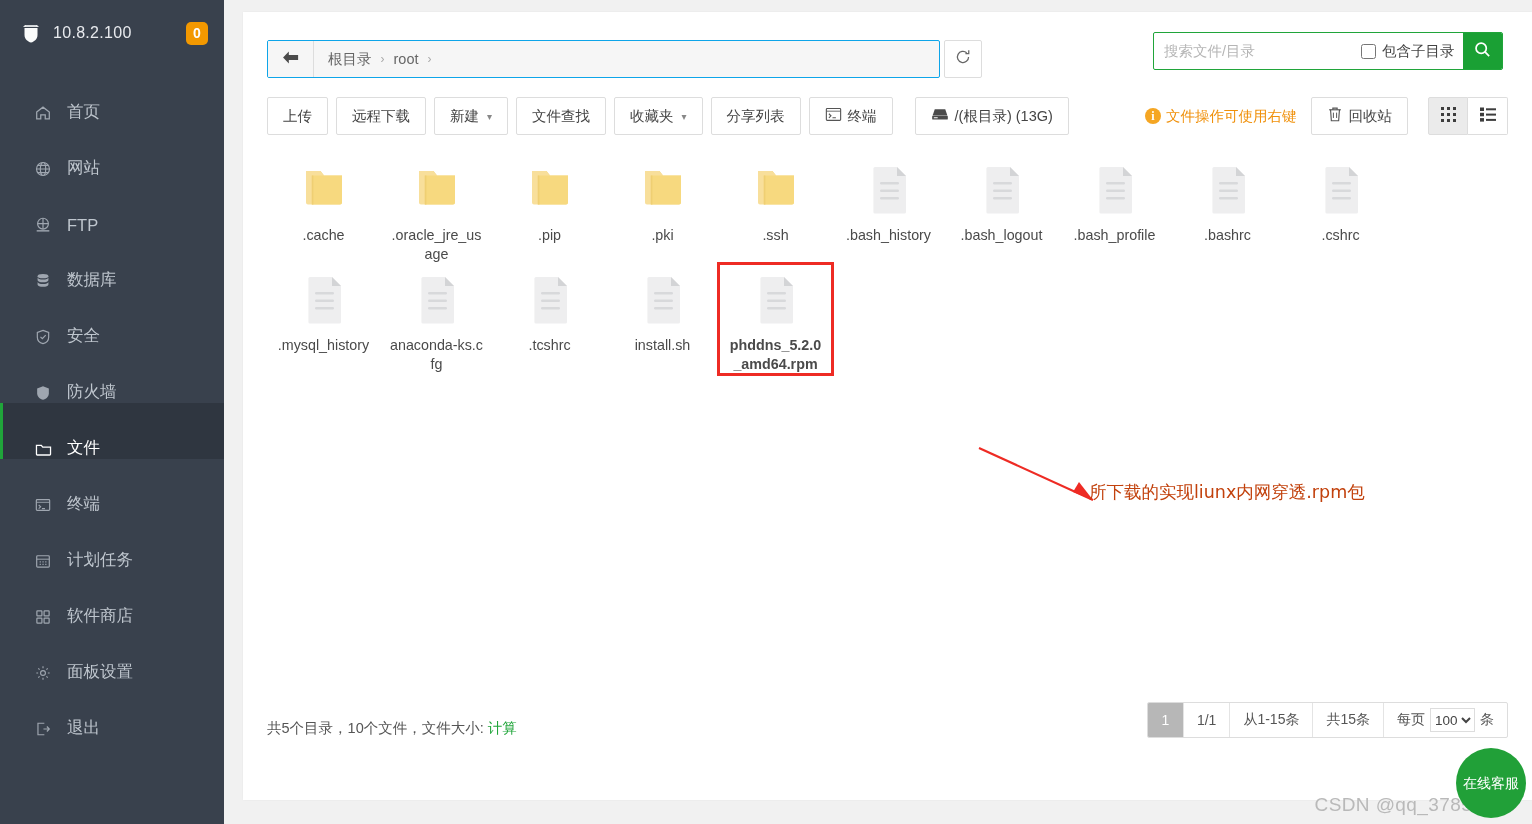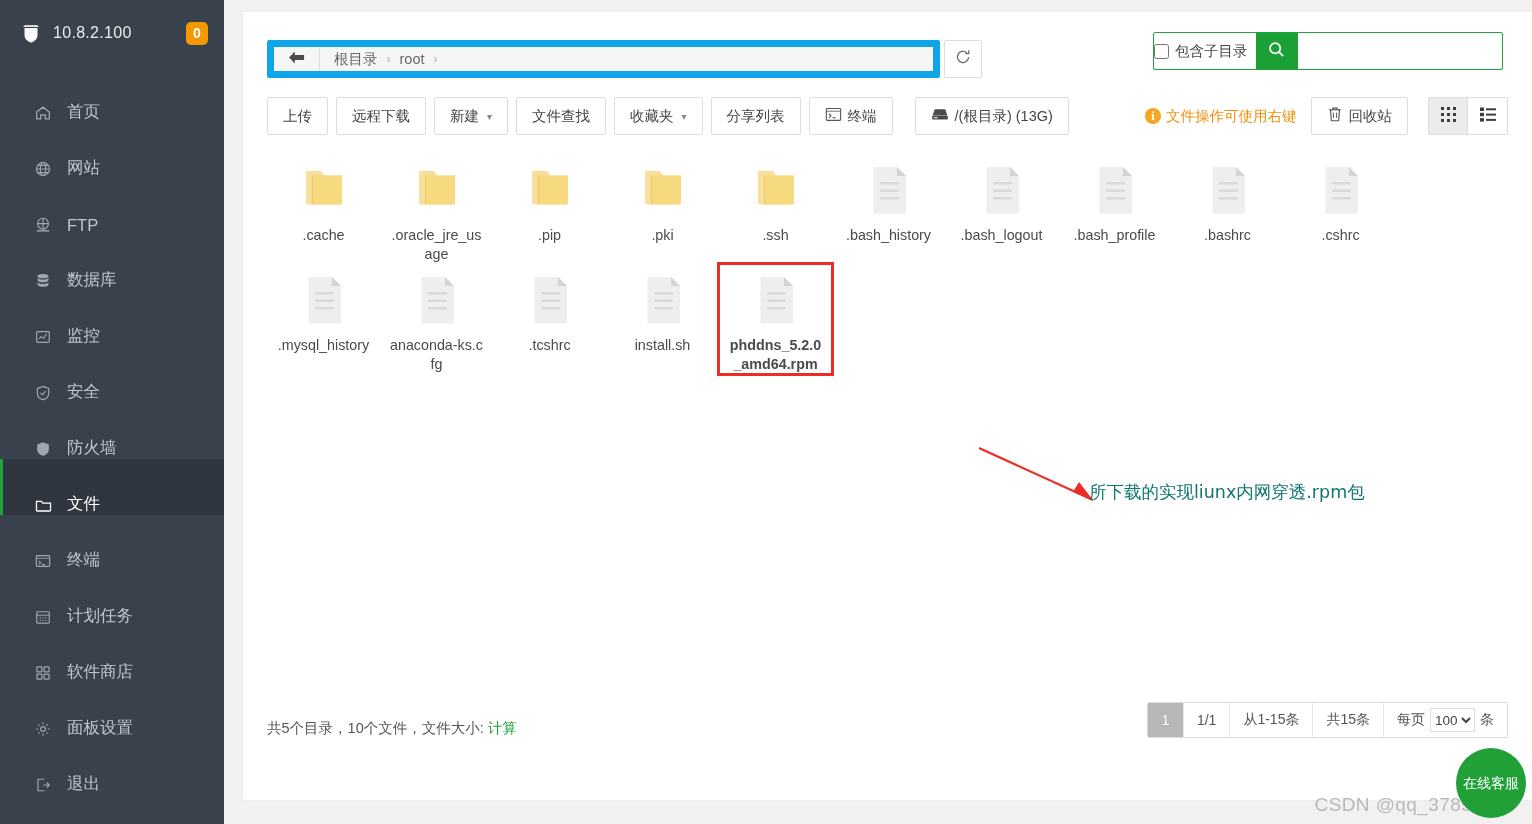--- a/index.html
+++ b/index.html
@@ -68,21 +68,21 @@
     box-shadow: 0 0 2px rgba(0,0,0,.05);
   }
 
   
   .topbar {
     display: flex; align-items: center;
     padding: 20px 0 0 24px; height: 74px;
   }
   .pathbox {
     display: flex; align-items: stretch; height: 38px;
-    border: 7px solid #0ea5e9; background: #f6f6f6;
+    border: 1px solid #0ea5e9; background: #f6f6f6;
     width: 673px; border-radius: 2px; overflow: hidden;
   }
   .back-btn {
     width: 46px; display: flex; align-items: center; justify-content: center;
     border-right: 1px solid #ddd; color: #555; font-size: 16px; cursor: pointer;
     background: #f6f6f6;
   }
   .crumbs {
     display: flex; align-items: center; padding-left: 14px; gap: 9px;
     font-size: 14.5px; color: #666;
@@ -170,21 +170,21 @@
   .fname {
     font-size: 14.3px; color: #4a4a4a; text-align: center;
     line-height: 19px; width: 96px; word-break: break-all;
   }
   .fitem.marked { outline: 3px solid #ee2b24; outline-offset: -1px; font-weight: bold; }
 
   
   .anno-arrow { position: absolute; left: 718px; top: 432px; pointer-events: none; }
   .anno-text {
     position: absolute; left: 846px; top: 468px;
-    color: #0f766e; font-size: 17.5px; white-space: nowrap;
+    color: #c2410c; font-size: 17.5px; white-space: nowrap;
     font-family: "DejaVu Sans", sans-serif;
   }
 
   
   .footer {
     position: absolute; left: 0; right: 0; bottom: 62px;
     padding: 0 24px; display: flex; align-items: center;
   }
   .f-stat { font-size: 14.5px; color: #555; }
   .f-stat .calc { color: #20a53a; cursor: pointer; }
@@ -278,29 +278,20 @@
         <span class="sb-ico">
           <svg width="18" height="18" viewBox="0 0 20 20" fill="#b6bdc6">
             <ellipse cx="10" cy="4.6" rx="6" ry="2.3"></ellipse>
             <path d="M4 6 v3.2 c0 1.3 2.7 2.3 6 2.3 s6 -1 6 -2.3 V6 c0 1.3 -2.7 2.3 -6 2.3 S4 7.3 4 6z"></path>
             <path d="M4 11 v3.2 c0 1.3 2.7 2.3 6 2.3 s6 -1 6 -2.3 V11 c0 1.3 -2.7 2.3 -6 2.3 S4 12.3 4 11z"></path>
           </svg>
         </span>
         <span>数据库</span>
       </div>
 
-      <div class="sb-item">
-        <span class="sb-ico">
-          <svg width="18" height="18" viewBox="0 0 20 20" fill="none" stroke="#b6bdc6" stroke-width="1.3">
-            <rect x="3" y="4" width="14" height="12" rx="1"></rect>
-            <path d="M5.5 12.5 L8 9.5 L10.5 11.5 L14 6.8" stroke-width="1.2"></path>
-          </svg>
-        </span>
-        <span>监控</span>
-      </div>
 
       <div class="sb-item">
         <span class="sb-ico">
           <svg width="18" height="18" viewBox="0 0 20 20" fill="none" stroke="#b6bdc6" stroke-width="1.3">
             <path d="M10 2.6 L16.3 5 v5.2 c0 4 -3.4 6.4 -6.3 7.2 C7.1 16.6 3.7 14.2 3.7 10.2 V5 z"></path>
             <path d="M7.2 9.8 L9.3 11.9 L13 7.9"></path>
           </svg>
         </span>
         <span>安全</span>
       </div>
@@ -403,20 +394,21 @@
         <div class="refresh-btn">
           <span>
             <svg width="18" height="18" viewBox="0 0 20 20" fill="none" stroke="#666" stroke-width="1.4">
               <path d="M16.2 10 a6.2 6.2 0 1 1 -2.1 -4.7"></path>
               <path d="M16.4 2.6 v3.6 h-3.7"></path>
             </svg>
           </span>
         </div>
 
         <div class="search-wrap">
+          <input class="search-input" type="text" placeholder="搜索文件/目录" style="">
           <label class="sub-check">
             <input type="checkbox" style="">
             <span>包含子目录</span>
           </label>
           <div class="search-go">
             <span>
               <svg width="19" height="19" viewBox="0 0 20 20" fill="none" stroke="#fff" stroke-width="1.8">
                 <circle cx="8.6" cy="8.6" r="5.4"></circle>
                   <path d="M12.6 12.6 L17 17"></path>
               </svg>

